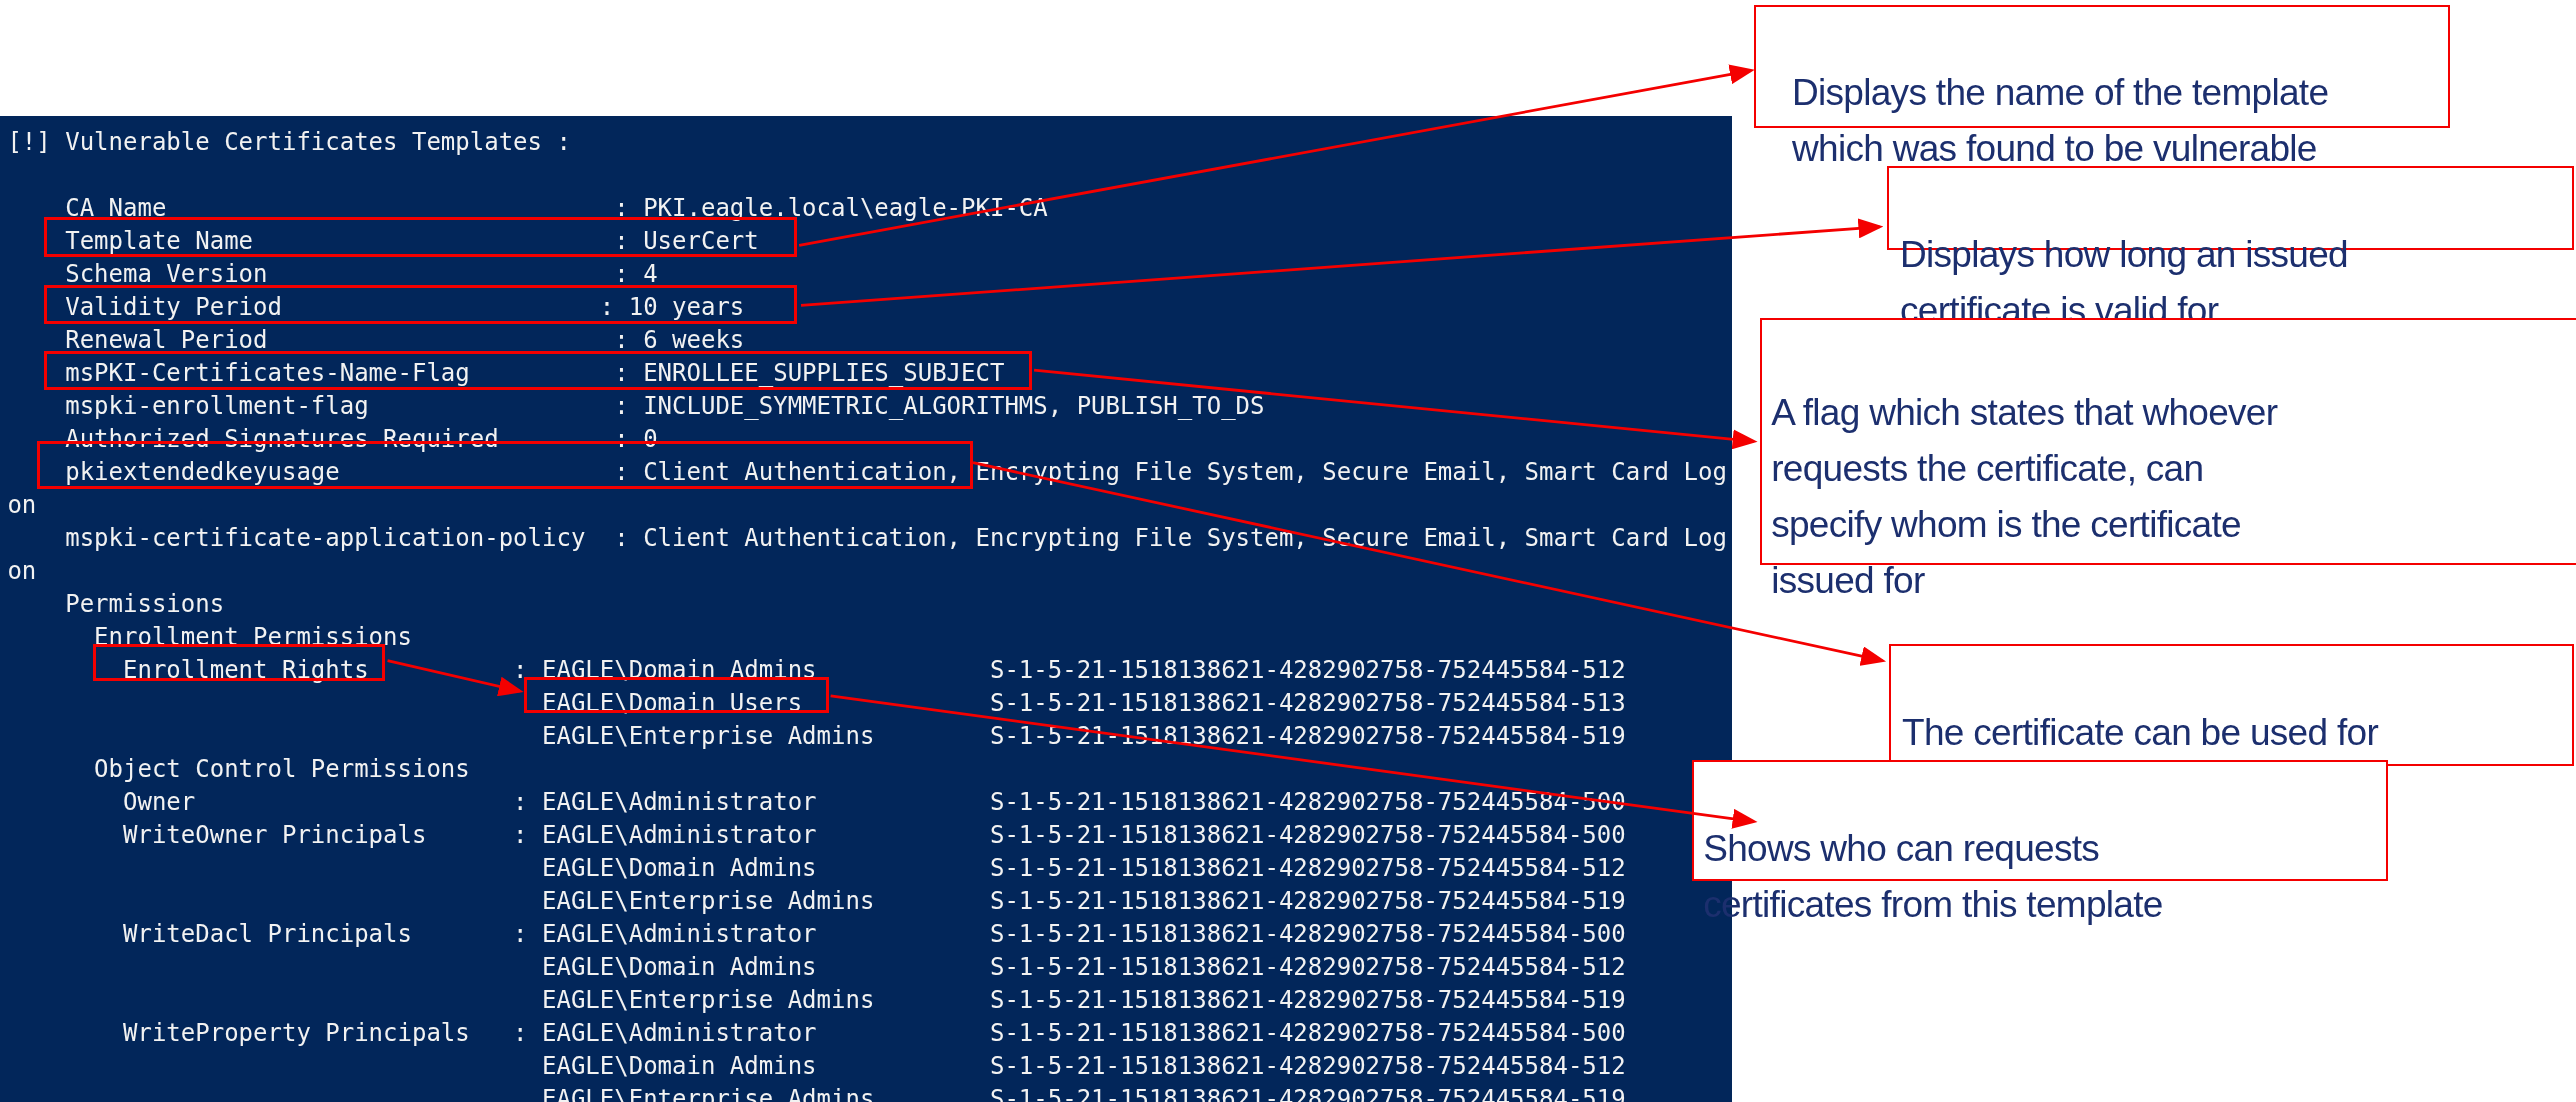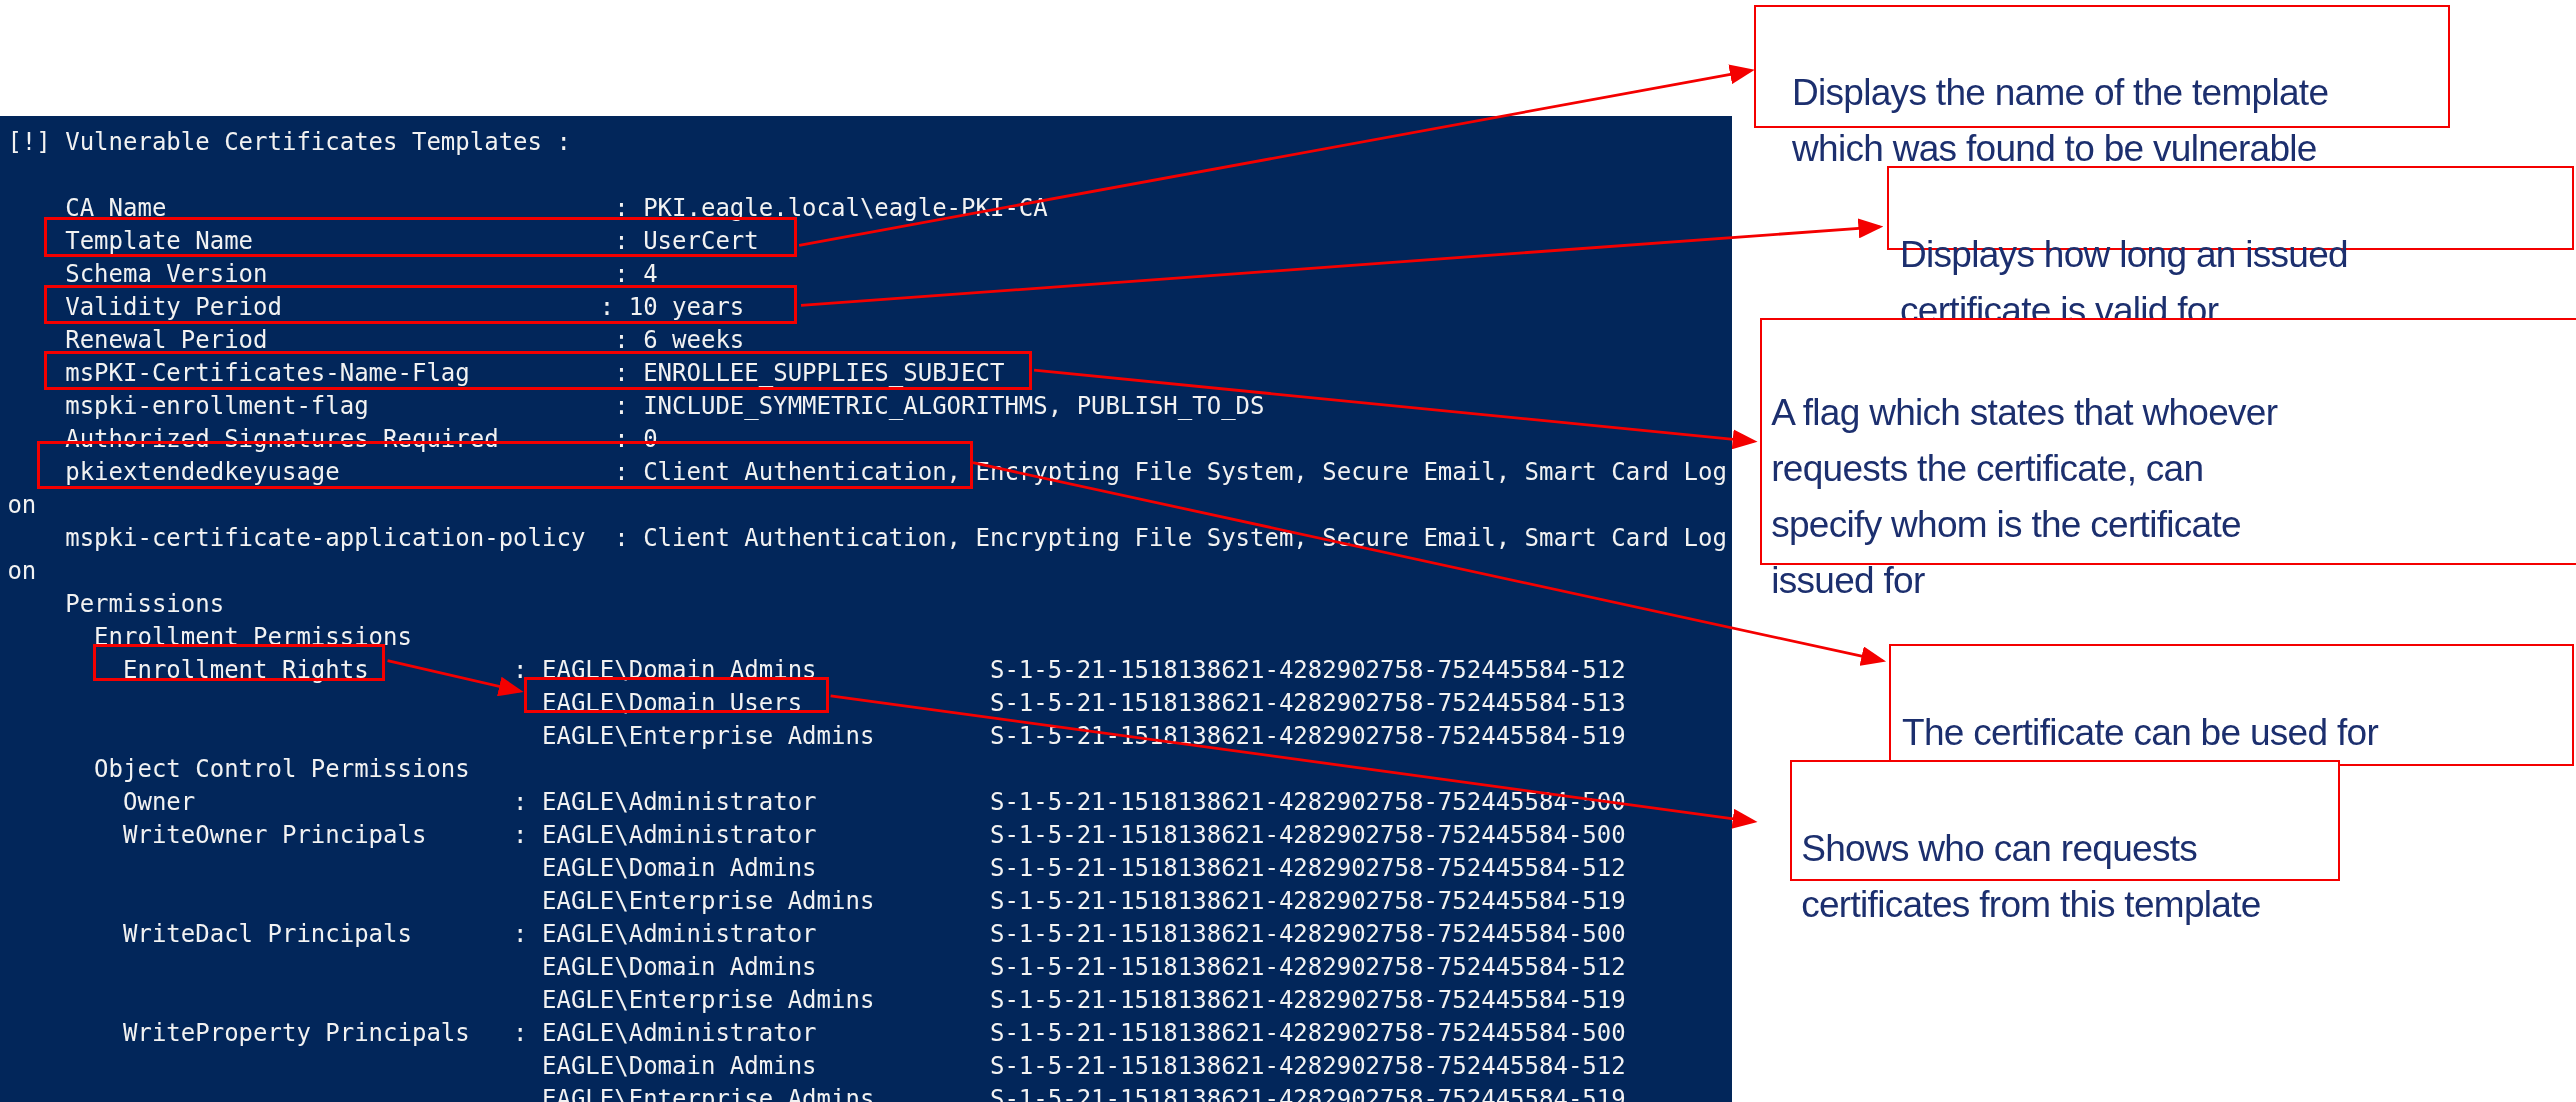--- a/index.html
+++ b/index.html
@@ -21,21 +21,21 @@
   #hl-enrollrights{left:93px;top:644px;width:292px;height:37px;}
   #hl-domainusers{left:524px;top:677px;width:305px;height:36px;}
   
   .callout{position:absolute;border:2.8px solid #f40000;box-sizing:border-box;background:#ffffff;
            color:#1c2f6e;font-size:37px;line-height:56px;letter-spacing:-0.7px;
            white-space:pre-line;padding:2.8px 9.2px;}
   #co-template{left:1754px;top:4.6px;width:696px;height:123px;padding-left:36px;}
   #co-validity{left:1887px;top:166px;width:687px;height:84px;padding-left:11px;}
   #co-nameflag{left:1760px;top:318px;width:820px;height:247px;padding-top:9.2px;}
   #co-eku{left:1889px;top:600px;width:685px;height:122px;padding-left:11px;margin-top:44px;}
-  #co-enrollrights{left:1790px;top:760px;width:550px;height:121px;}
+  #co-enrollrights{left:1692px;top:760px;width:696px;height:121px;}
   
   .arrows{position:absolute;left:0;top:0;width:2576px;height:1103px;pointer-events:none;}
   .arrows line{stroke:#f40000;stroke-width:3;}
 </style>
 </head>
 <body>
 
 <div class="page">
 
   <div class="terminal">

